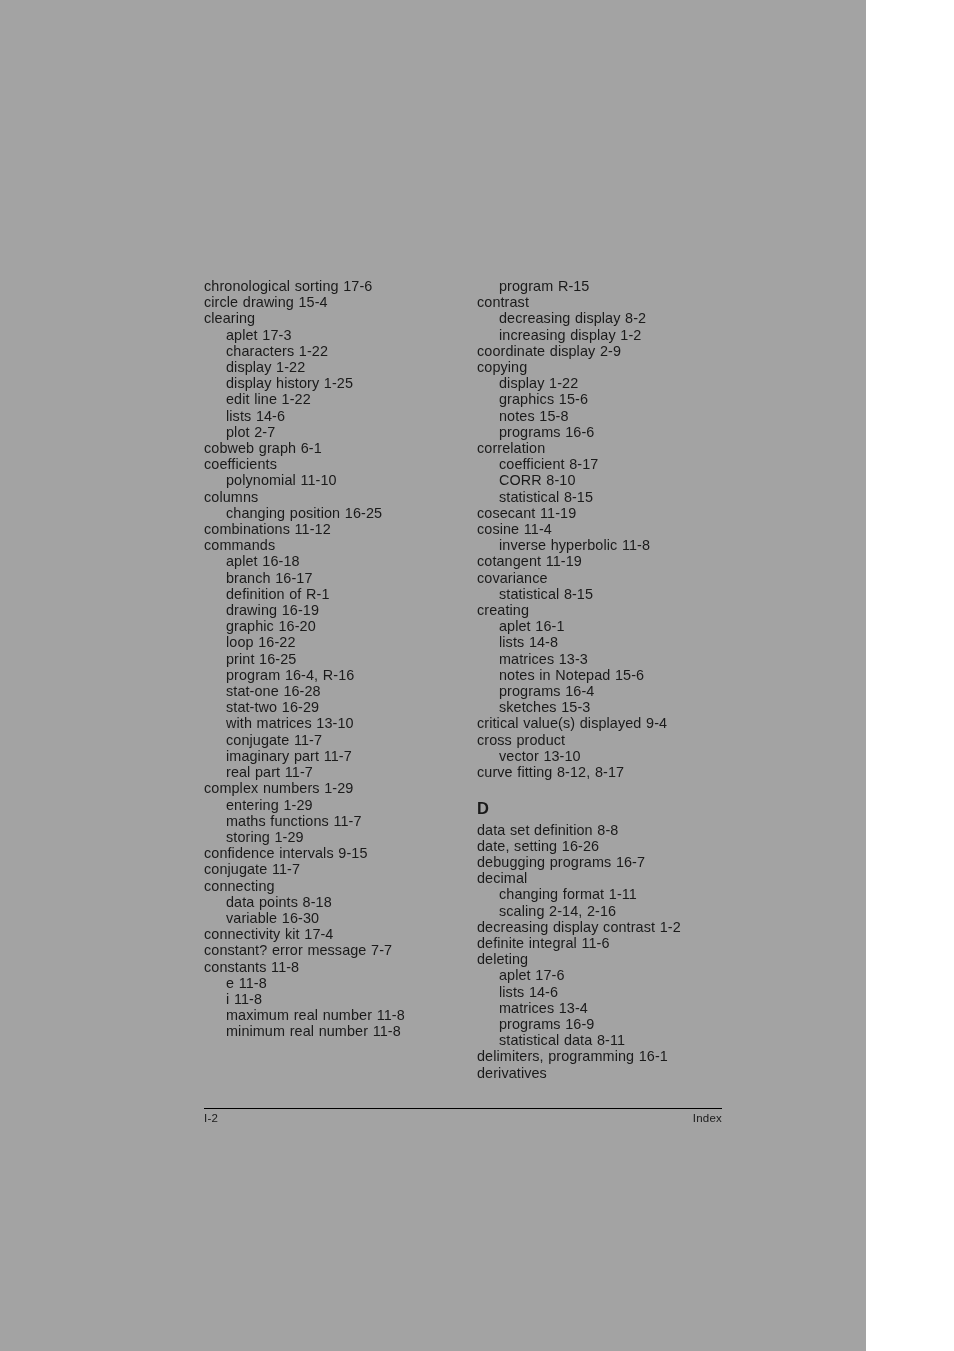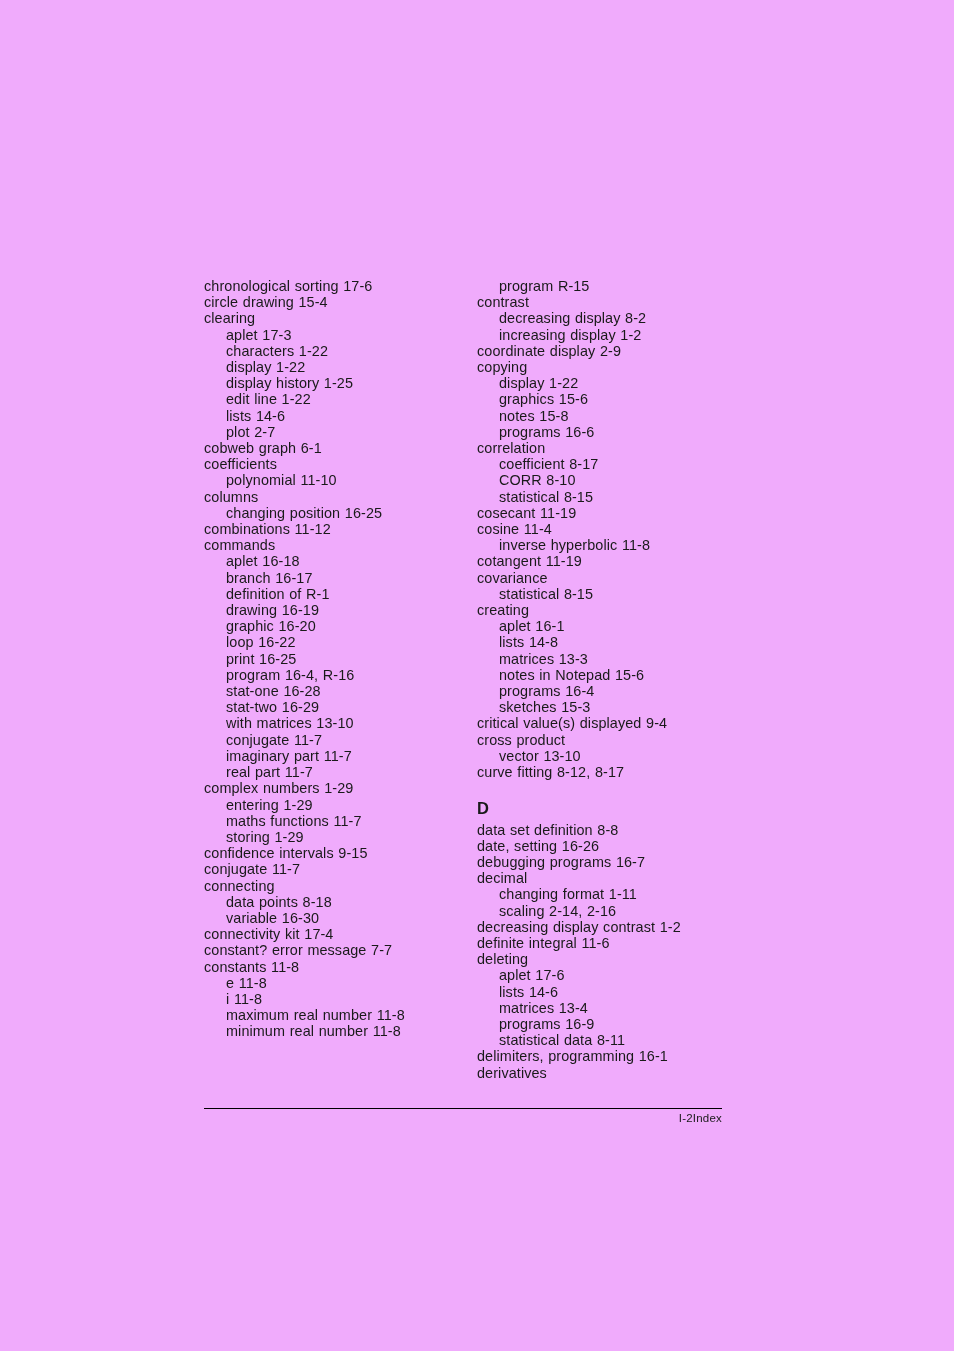--- a/index.html
+++ b/index.html
@@ -14,23 +14,23 @@
     position: relative;
     font-family: "Liberation Sans", sans-serif;
     color: #1a1a1a;
     overflow: hidden;
   }
 
   #page {
     position: absolute;
     left: 0;
     top: 0;
-    width: 954px;
+    width: 866px;
     height: 1351px;
-    background: #f0abfc;
+    background: #a3a3a3;
   }
 
   
   #index-body {
     position: absolute;
     left: 204px;
     top: 278px;
     width: 520px;
     height: 818px;
   }
@@ -79,21 +79,21 @@
   }
   #footer-rule {
     width: 100%;
     height: 1px;
     background: #000000;
     line-height: 0;
     font-size: 0;
   }
   #footer-row {
     display: flex;
-    justify-content: flex-end;
+    justify-content: space-between;
     align-items: baseline;
     padding-top: 3px;
     font-size: 11.5px;
     color: #1a1a1a;
     letter-spacing: 0.2px;
   }
 </style>
 </head>
 <body>
 

